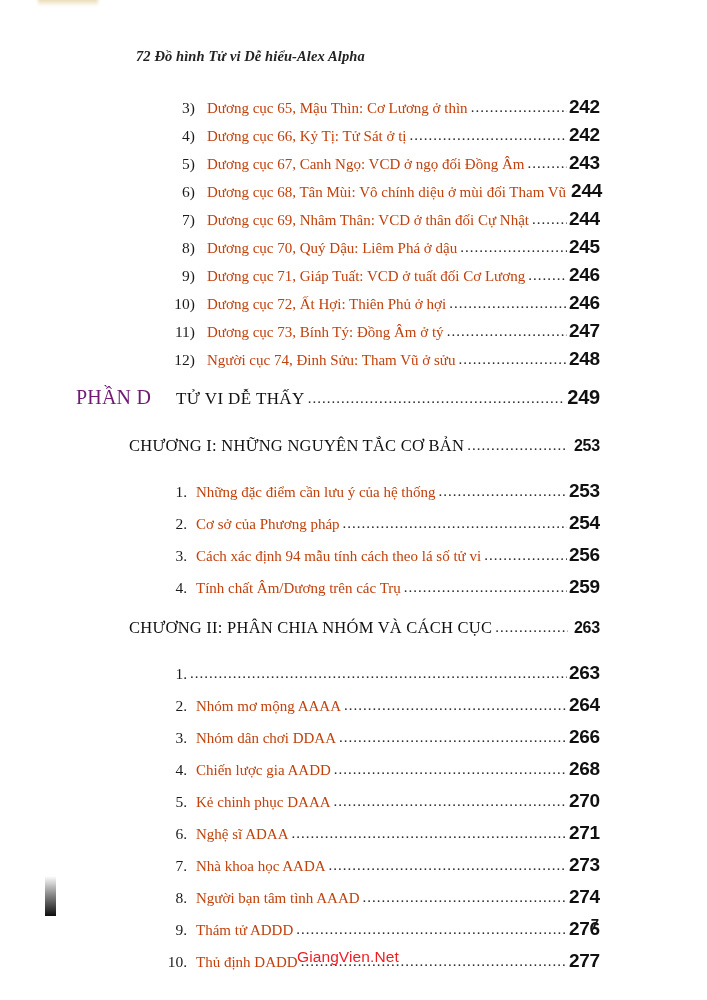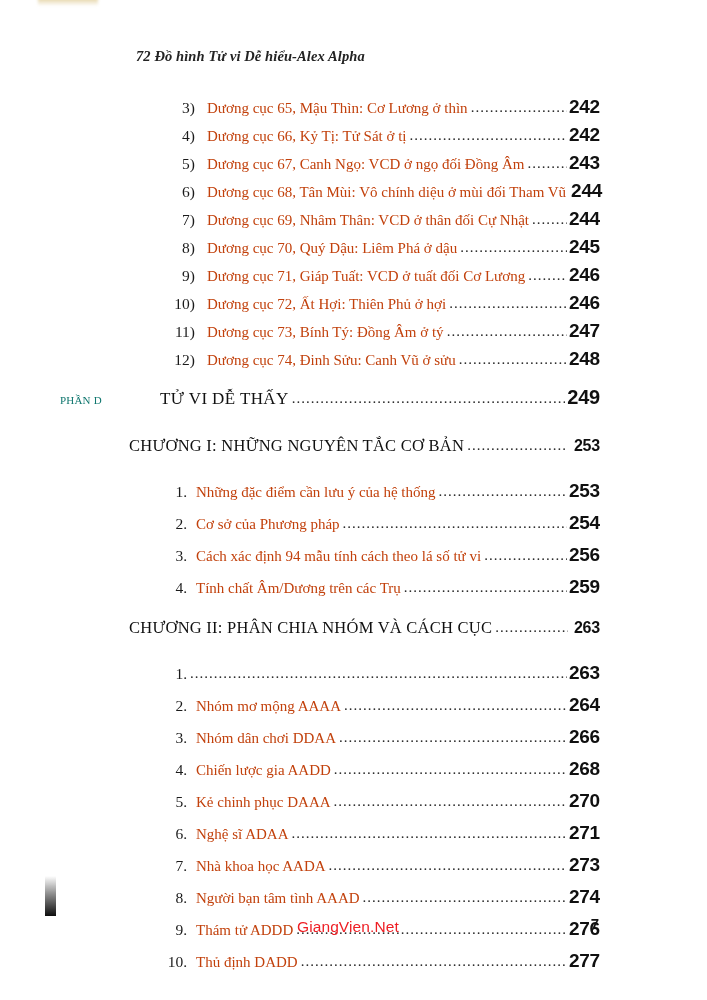--- a/index.html
+++ b/index.html
@@ -122,23 +122,23 @@
   .grp-paren .row-label { padding-left: 12px; }
 
   
   .row-part {
     height: 34px;
     align-items: baseline;
   }
   .row-part .part-tag {
     flex: 0 0 auto;
     width: 100px;
-    padding-left: 60px;
-    font-size: 11px;
-    color: #0f766e;
+    padding-left: 76px;
+    font-size: 20px;
+    color: #701a75;
     letter-spacing: 0.2px;
   }
   .row-part .row-label {
     font-size: 17px;
     letter-spacing: 0.4px;
     color: #111111;
   }
   .row-part .row-page { font-size: 20px; text-align: center; }
 
   
@@ -167,21 +167,21 @@
     top: 915px;
     font-size: 15px;
     font-weight: bold;
     font-family: "Liberation Sans", "DejaVu Sans", sans-serif;
     color: #121212;
   }
 
   .watermark {
     position: absolute;
     left: 297px;
-    top: 918px;
+    top: 948px;
     font-family: "Liberation Sans", "DejaVu Sans", sans-serif;
     font-size: 15.5px;
     color: #ee1d23;
     letter-spacing: 0.1px;
     white-space: nowrap;
   }
 </style>
 </head>
 <body>
 
@@ -244,21 +244,21 @@
         <span class="row-page">246</span>
       </div>
       <div class="toc-row">
         <span class="row-num">11)</span>
         <span class="row-label">Dương cục 73, Bính Tý: Đồng Âm ở tý</span>
         <span class="leader"></span>
         <span class="row-page">247</span>
       </div>
       <div class="toc-row">
         <span class="row-num">12)</span>
-        <span class="row-label">Dương cục 74, Đinh Sửu: Canh Vũ ở sửu</span>
+        <span class="row-label">Người cục 74, Đinh Sửu: Tham Vũ ở sửu</span>
         <span class="leader"></span>
         <span class="row-page">248</span>
       </div>
     </div>
 
     <div class="spacer-sm"></div>
 
     <div class="toc-row row-part">
       <span class="part-tag">PHẦN D</span>
       <span class="row-label">TỬ VI DỄ THẤY</span>

